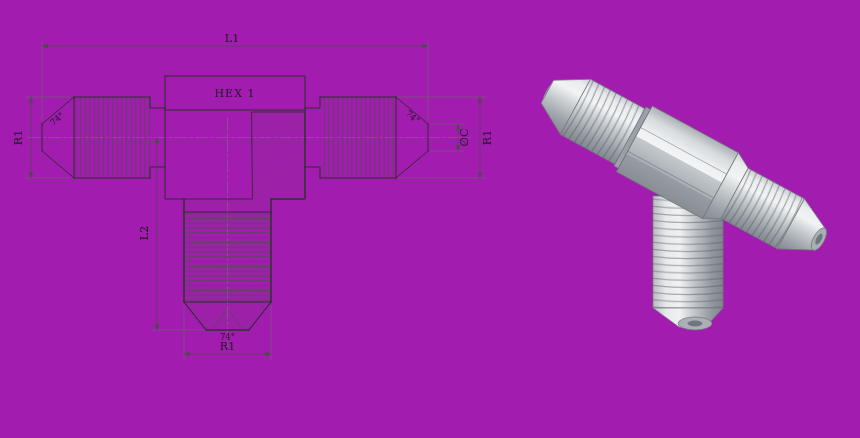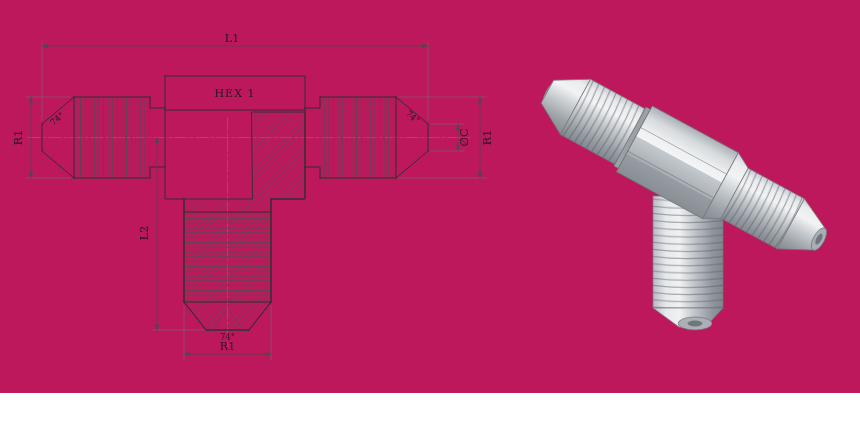--- a/index.html
+++ b/index.html
@@ -1,16 +1,16 @@
 <!DOCTYPE html>
 <html><head>
 <meta charset="utf-8">
 <style>
   html,body{margin:0;padding:0;background:#ffffff;}
-  .page{position:relative;width:860px;height:393px;background:#be185d;overflow:hidden;
+  .page{position:relative;width:860px;height:438px;background:#a21caf;overflow:hidden;
         font-family:"DejaVu Serif","Liberation Serif",serif;}
   svg{display:block;}
   text{fill:#1a1a1a;font-family:"DejaVu Serif","Liberation Serif",serif;}
   .dim-label{font-size:11px;}
   .angle-label{font-size:8.5px;}
   .hex-label{font-size:11px;letter-spacing:1px;}
 </style>
 </head>
 <body>
 

